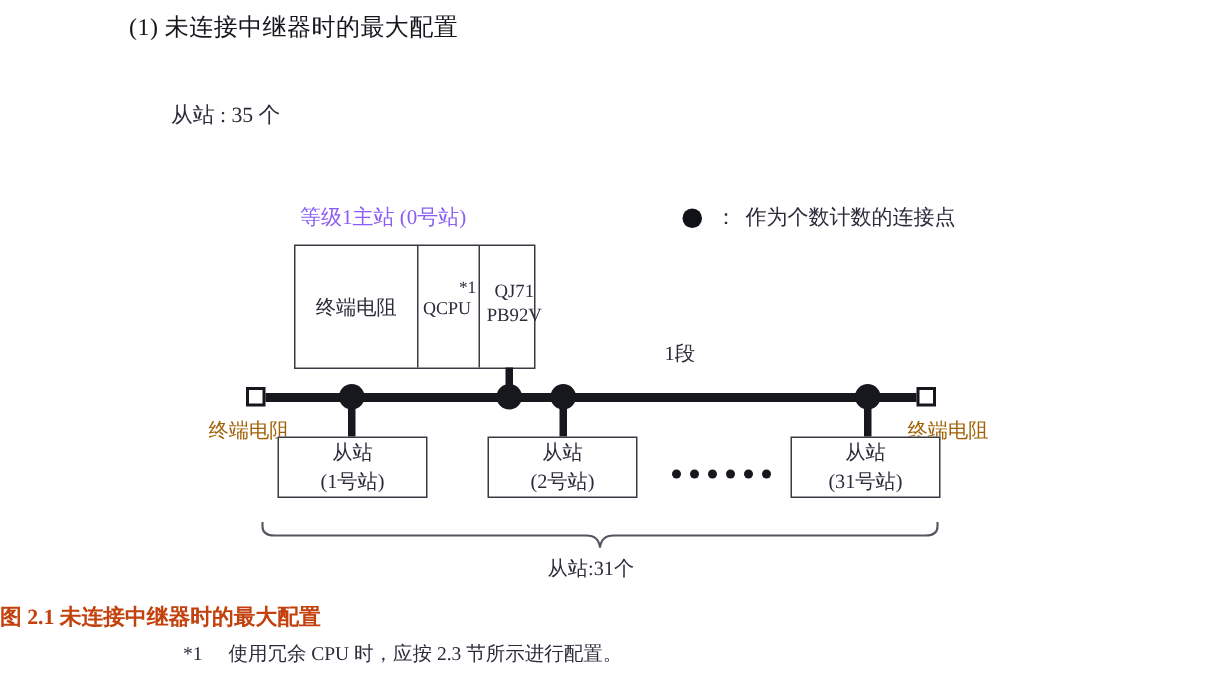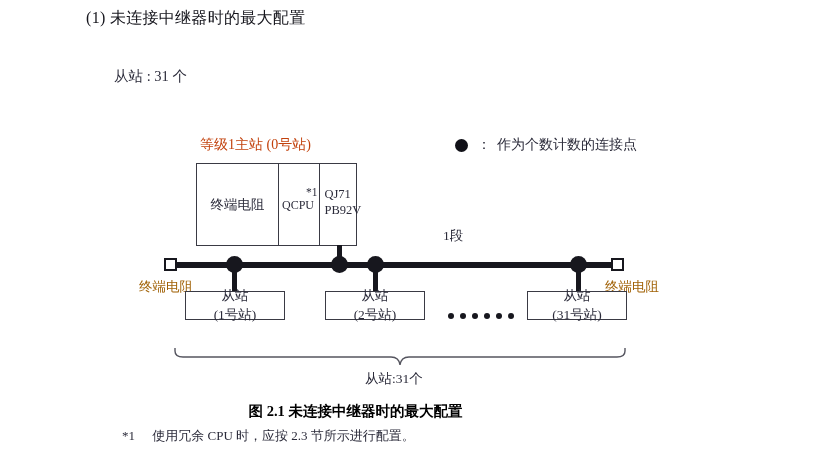--- a/index.html
+++ b/index.html
@@ -68,21 +68,21 @@
     font-family: Liberation Mono, monospace;
   }
 
   
   .master-caption {
     position: absolute;
     left: 200px;
     top: 136px;
     font-size: 14px;
     white-space: nowrap;
-    color: #c2410c;
+    color: #8b5cf6;
   }
   .master-box {
     position: absolute;
     left: 196px;
     top: 163px;
     width: 161px;
     height: 83px;
     border: 1.4px solid #3a3a44;
     box-sizing: border-box;
     display: flex;
@@ -91,21 +91,21 @@
   .mod {
     position: relative;
     box-sizing: border-box;
     display: flex;
     align-items: center;
     justify-content: center;
   }
   .mod + .mod { border-left: 1.4px solid #3a3a44; }
   .mod-power { width: 82px; }
   .mod-cpu   { width: 42px; justify-content: flex-start; }
-  .mod-net   { width: 37px; justify-content: flex-start; }
+  .mod-net   { width: 37px; justify-content: flex-start; text-align: center; }
 
   .mod-power-label {
     font-size: 13.5px;
     color: #2b2b3a;
     white-space: nowrap;
   }
   .mod-cpu-label {
     font-size: 12px;
     color: #2b2b3a;
     white-space: nowrap;
@@ -186,21 +186,21 @@
     color: #a16207;
   }
   .term-label-left  { left: 139px; }
   .term-label-right { left: 605px; }
 
   
   .slave-box {
     position: absolute;
     top: 291px;
     width: 100px;
-    height: 29px;
+    height: 41px;
     border: 1.4px solid #3a3a44;
     box-sizing: border-box;
     background: #fff;
     display: flex;
     flex-direction: column;
     align-items: center;
     justify-content: center;
     line-height: 1.35;
   }
   .slave-line {
@@ -241,24 +241,24 @@
     white-space: nowrap;
     color: #2b2b3a;
   }
 
   
   .fig-caption {
     position: absolute;
     left: 0;
     right: 0;
     top: 402px;
-    text-align: center;
+    text-align: left;
     font-size: 14.5px;
     font-weight: bold;
-    color: #000000;
+    color: #c2410c;
     padding-right: 110px;
   }
   .footnote {
     position: absolute;
     left: 110px;
     top: 427px;
     font-size: 13px;
     white-space: nowrap;
     color: #2b2b3a;
     margin-left: 12px;
@@ -268,21 +268,21 @@
 </head>
 <body>
 
 <div class="page">
 
   <div class="heading">
     <span>(1)</span>
     <span>未连接中继器时的最大配置</span>
   </div>
 
-  <div class="sub-line sub-2">从站 : 31 个</div>
+  <div class="sub-line sub-2">从站 : 35 个</div>
 
   <div class="legend">
     <span class="legend-dot"></span>
     <span class="legend-colon">：</span>
     <span class="legend-text">作为个数计数的连接点</span>
   </div>
 
   <div class="master-caption">等级1主站 (0号站)</div>
 
   <div class="master-box">

